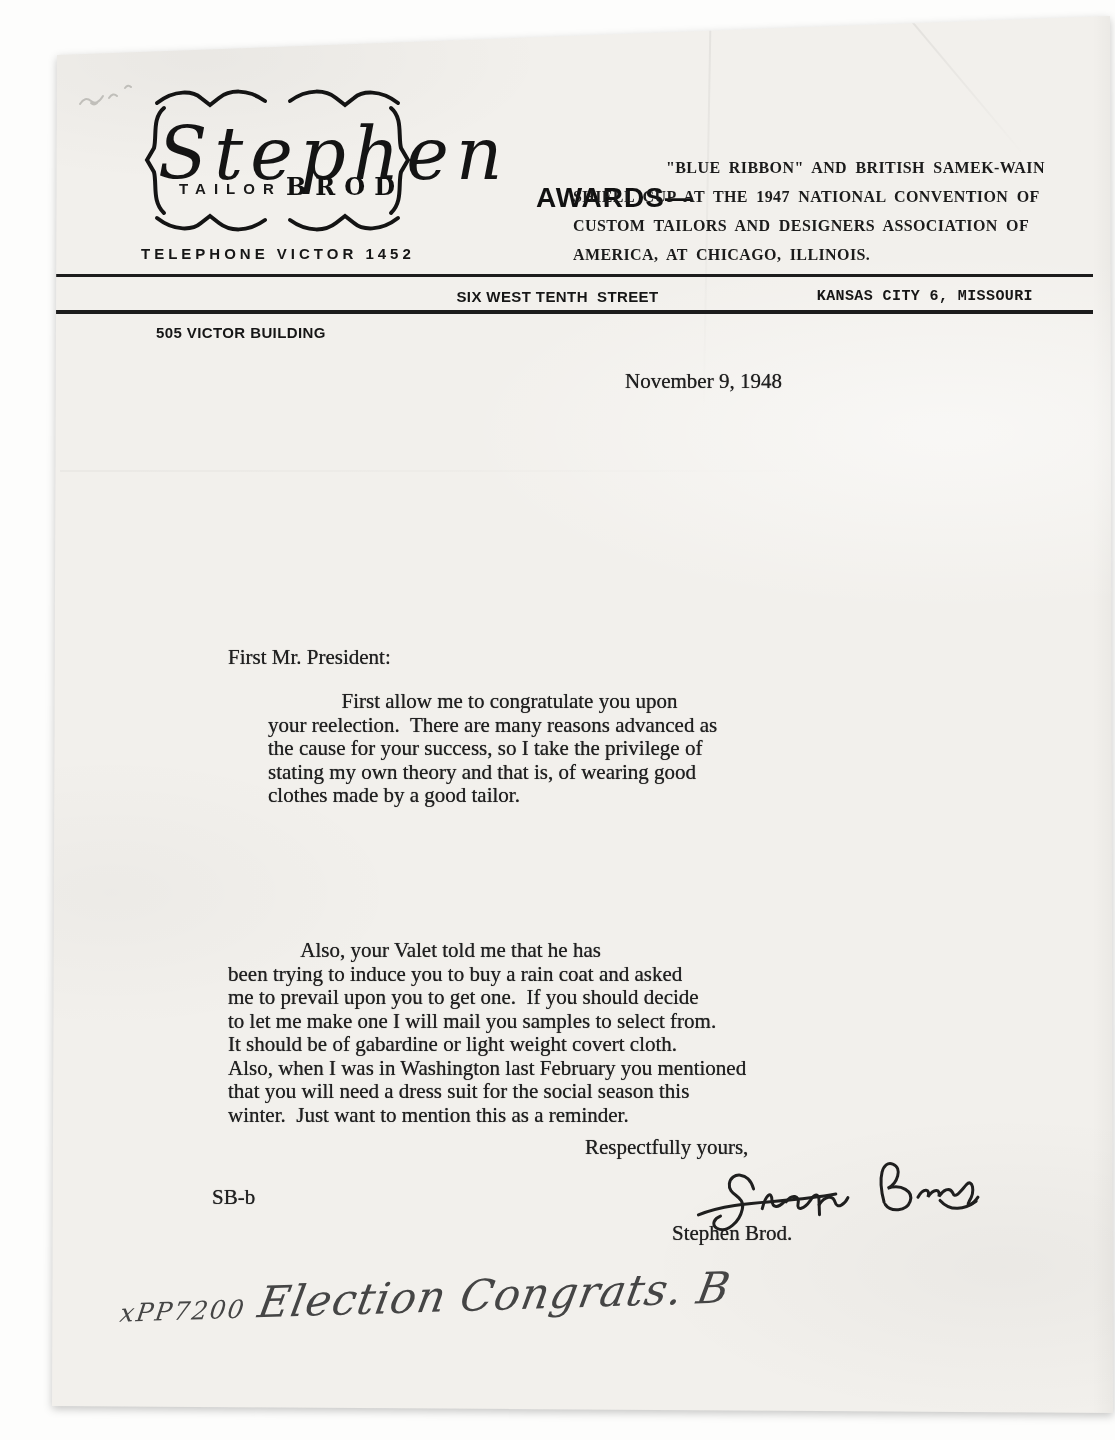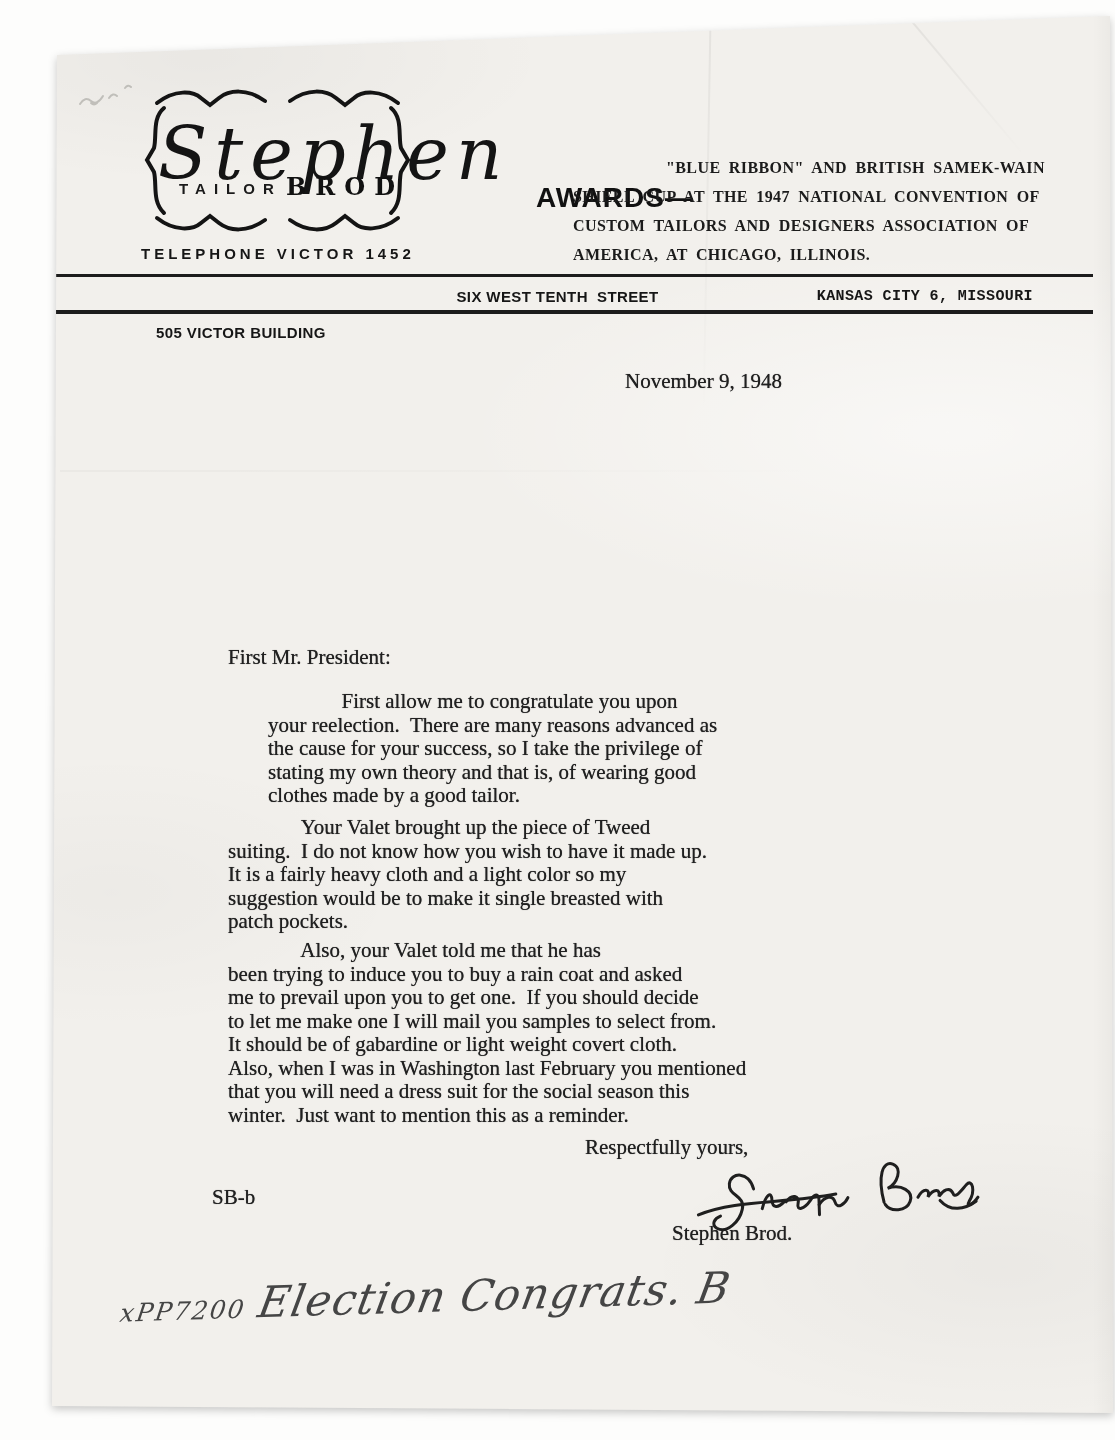--- a/index.html
+++ b/index.html
@@ -140,25 +140,20 @@
       <div class="addr right">KANSAS CITY 6, MISSOURI</div>
       <div class="rule bottom"></div>
 
       <div class="type date">November 9, 1948</div>
       <div class="type salutation">First Mr. President:</div>
       <div class="type para1">              First allow me to congratulate you upon
 your reelection.  There are many reasons advanced as
 the cause for your success, so I take the privilege of
 stating my own theory and that is, of wearing good
 clothes made by a good tailor.</div>
-      <div class="type para2">              Your Valet brought up the piece of Tweed
-suiting.  I do not know how you wish to have it made up.
-It is a fairly heavy cloth and a light color so my
-suggestion would be to make it single breasted with
-patch pockets.</div>
       <div class="type para3">              Also, your Valet told me that he has
 been trying to induce you to buy a rain coat and asked
 me to prevail upon you to get one.  If you should decide
 to let me make one I will mail you samples to select from.
 It should be of gabardine or light weight covert cloth.
 Also, when I was in Washington last February you mentioned
 that you will need a dress suit for the social season this
 winter.  Just want to mention this as a reminder.</div>
       <div class="type closing">Respectfully yours,</div>
 

